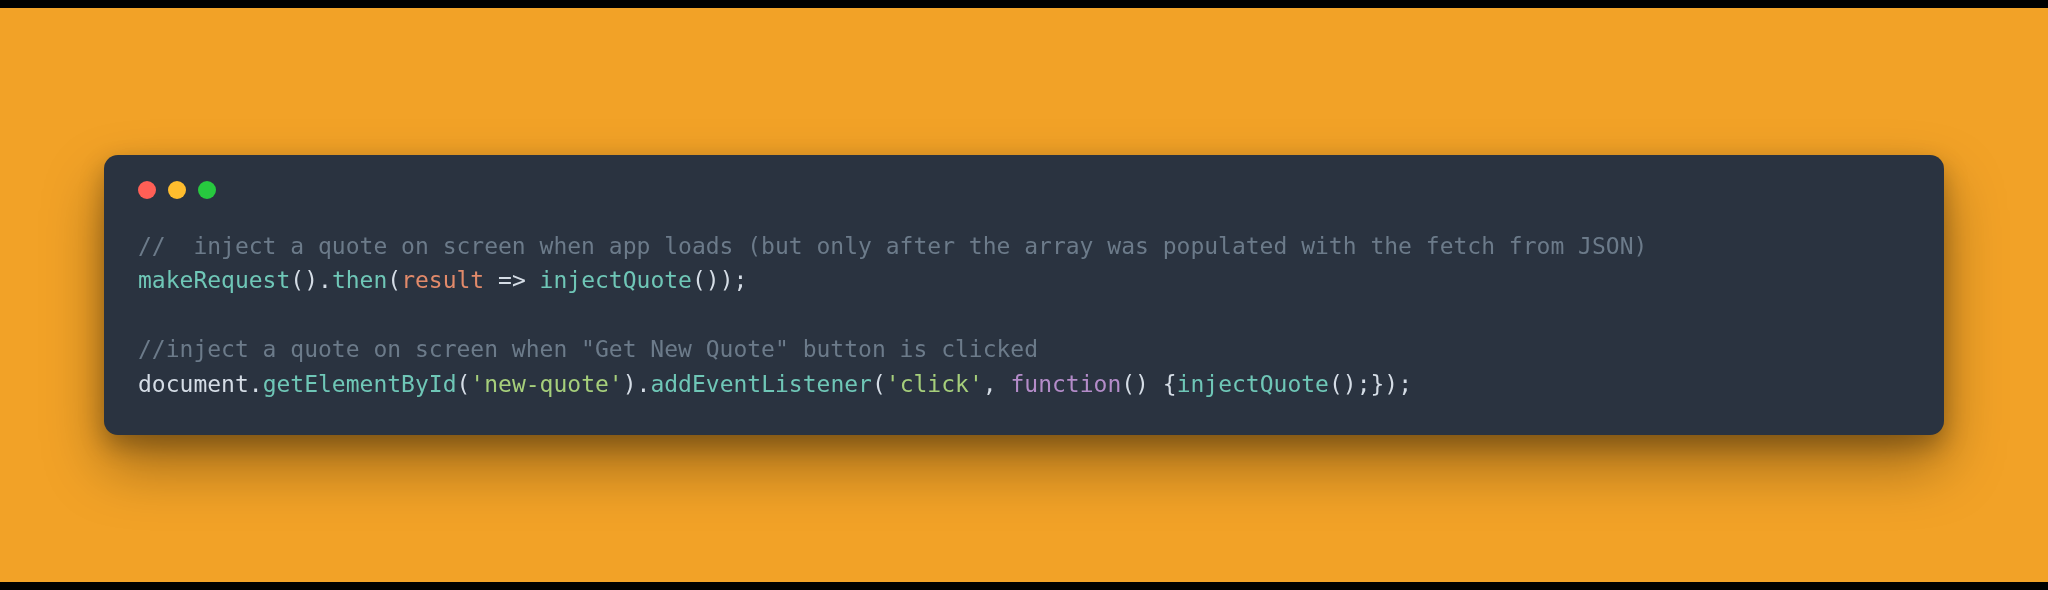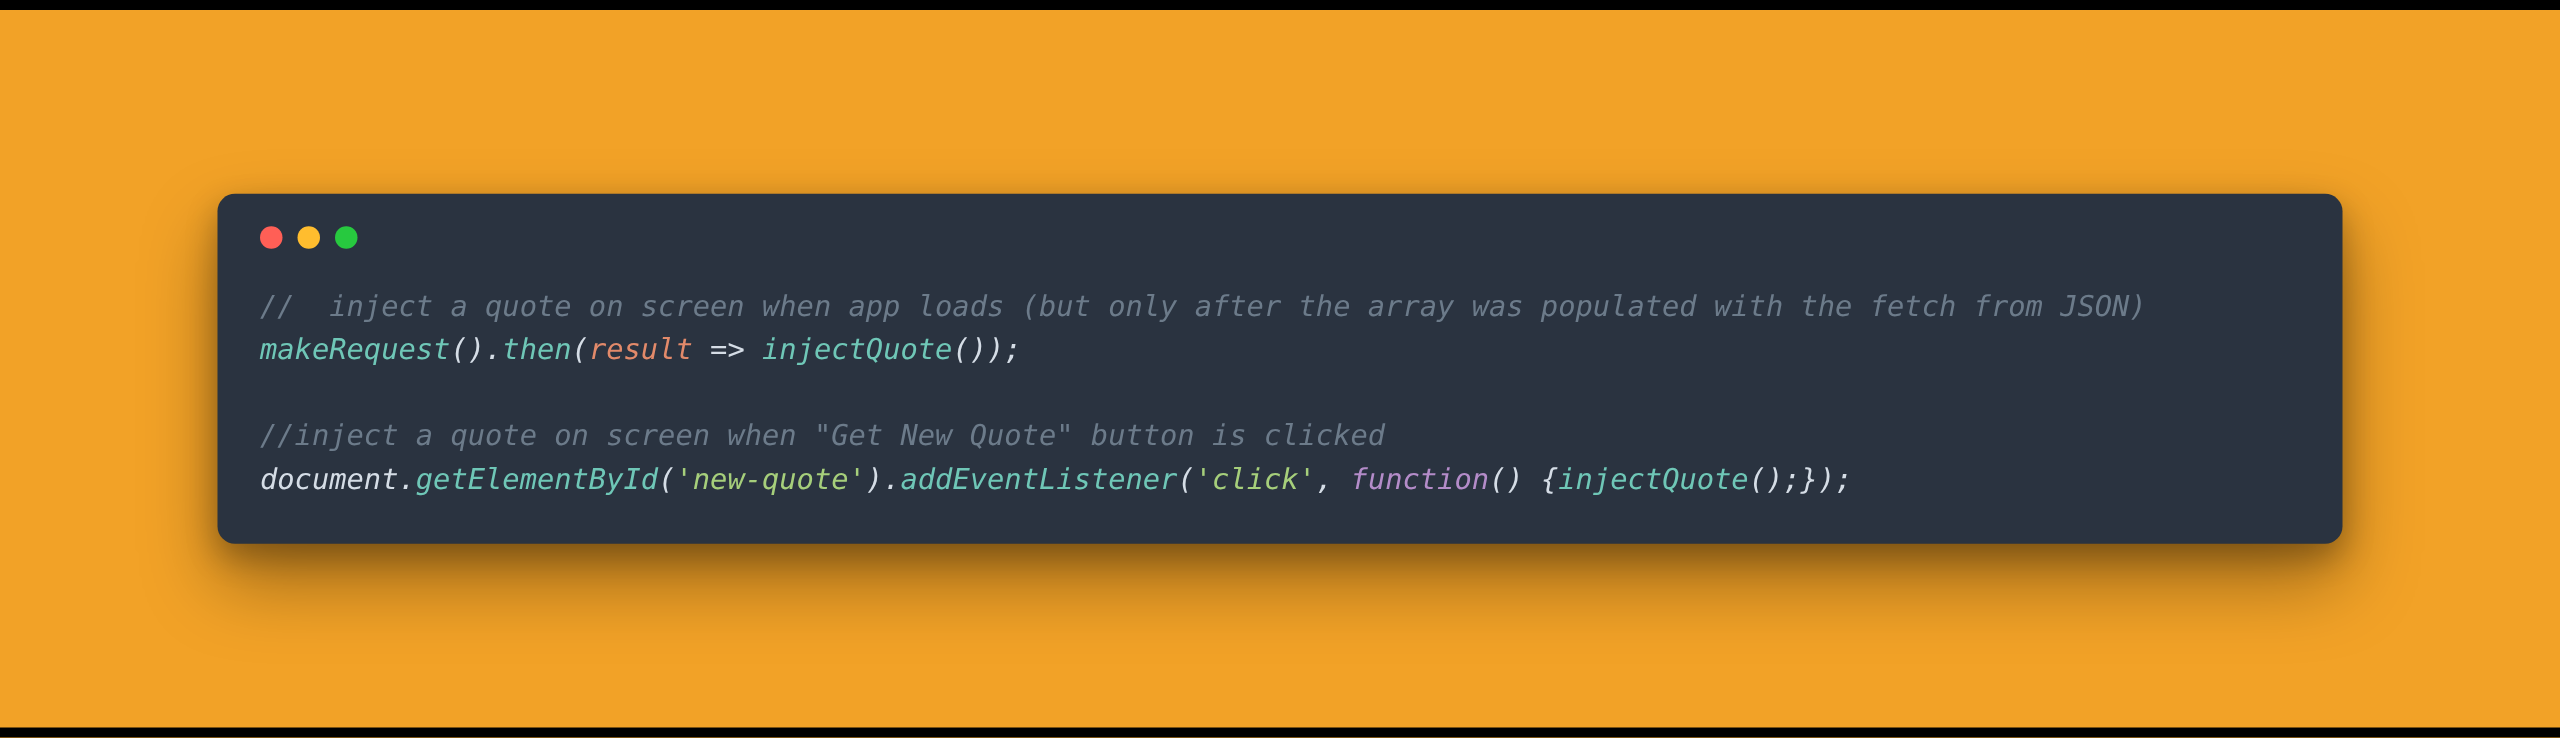--- a/index.html
+++ b/index.html
@@ -14,27 +14,26 @@
     top: 8px;
     left: 0;
     right: 0;
     bottom: 8px;
     background: #f2a227;
     display: flex;
     align-items: center;
     justify-content: center;
   }
   .code-window {
-    width: 1700px;
+    width: 1840px;
     background: #2a3340;
     border-radius: 14px;
     box-shadow: 0 30px 60px rgba(0,0,0,0.35), 0 10px 25px rgba(0,0,0,0.25);
     padding: 26px 46px 34px 34px;
     font-family: "SFMono-Regular", Consolas, "Liberation Mono", Menlo, monospace;
-    font-style: italic;
   }
   .traffic-lights {
     display: flex;
     gap: 12px;
     margin-bottom: 30px;
   }
   .dot {
     width: 18px;
     height: 18px;
     border-radius: 50%;

